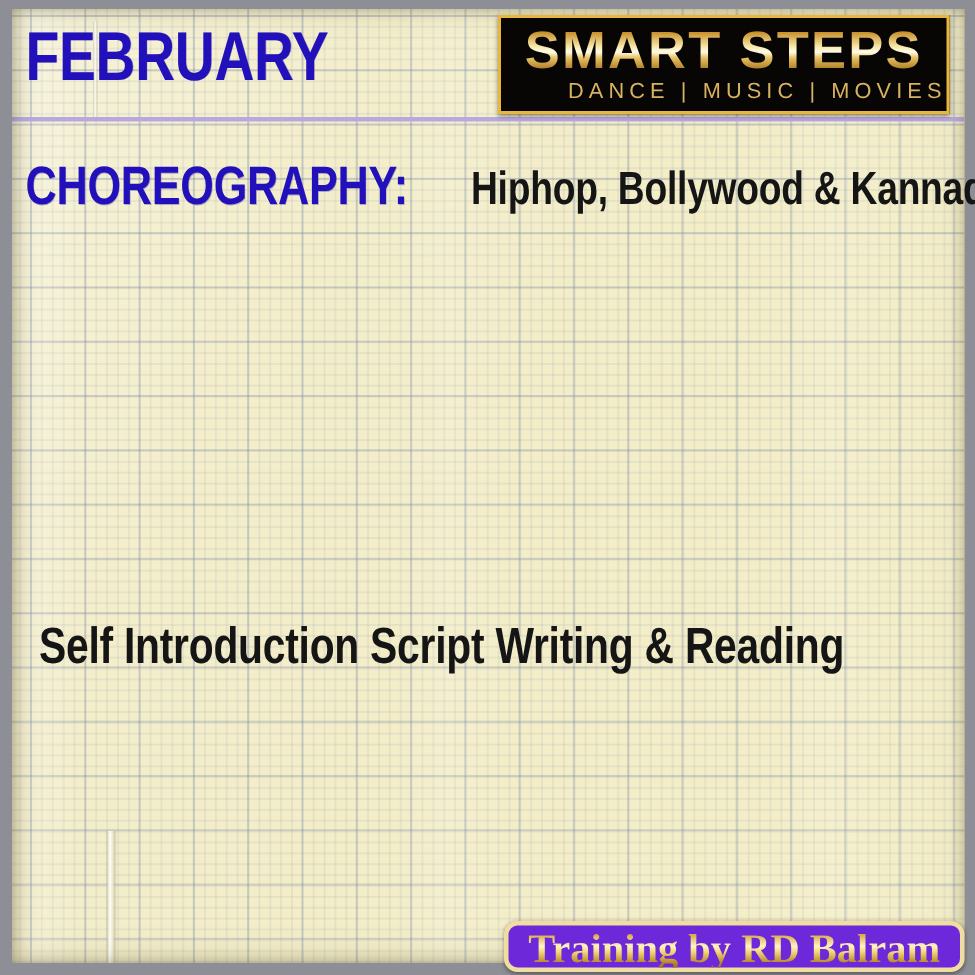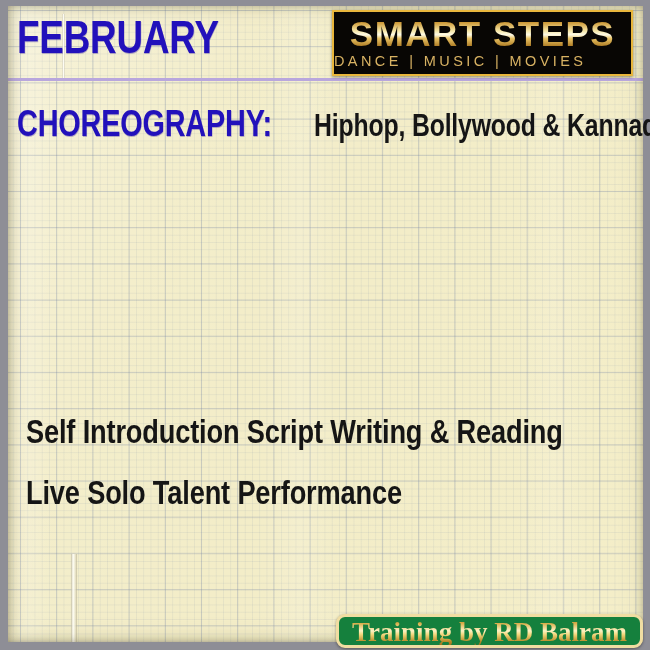--- a/index.html
+++ b/index.html
@@ -210,39 +210,39 @@
       #7a551a 100%);
     -webkit-background-clip: text;
     background-clip: text;
     color: transparent;
     -webkit-text-fill-color: transparent;
   }
   #logo-sub {
     position: absolute;
     left: 0; right: 0;
     bottom: 5px;
-    text-align: left;
+    text-align: right;
     font-family: "Liberation Sans", sans-serif;
     font-size: 14.5px;
     line-height: 16px;
     letter-spacing: 3.4px;
     color: #d8b263;
     background: linear-gradient(to bottom, #a8musical 0%, #d8b263 100%);
     -webkit-background-clip: text;
     background-clip: text;
   }
 
   
   #badge {
     position: absolute;
     left: 336px;
     top: 614px;
     width: 307px;
     height: 34px;
-    background: #15803d;
+    background: #6d28d9;
     border: 3px solid #f0dda2;
     border-radius: 9px;
     box-sizing: border-box;
     overflow: hidden;
     box-shadow: 0 1px 3px rgba(0,0,0,0.4);
   }
   #badge-text {
     position: absolute;
     left: 0; right: 0; top: 0;
     text-align: center;
@@ -303,22 +303,19 @@
     <div class="row" id="row-choreo">
       <span class="cond blue lbl">CHOREOGRAPHY:</span><span class="cond black val">Hiphop, Bollywood &amp; Kannada</span>
     </div>
 
 
 
 
     <div class="bullet" id="bullet-1">
       <span class="cond black">Self Introduction Script Writing &amp; Reading</span>
     </div>
-    <div class="bullet" id="bullet-2">
-      <span class="cond black">Live Solo Talent Performance</span>
-    </div>
 
     <div id="badge">
       <div id="badge-text">Training by RD Balram</div>
     </div>
 
   </div>
 </div>
 
 </body></html>

